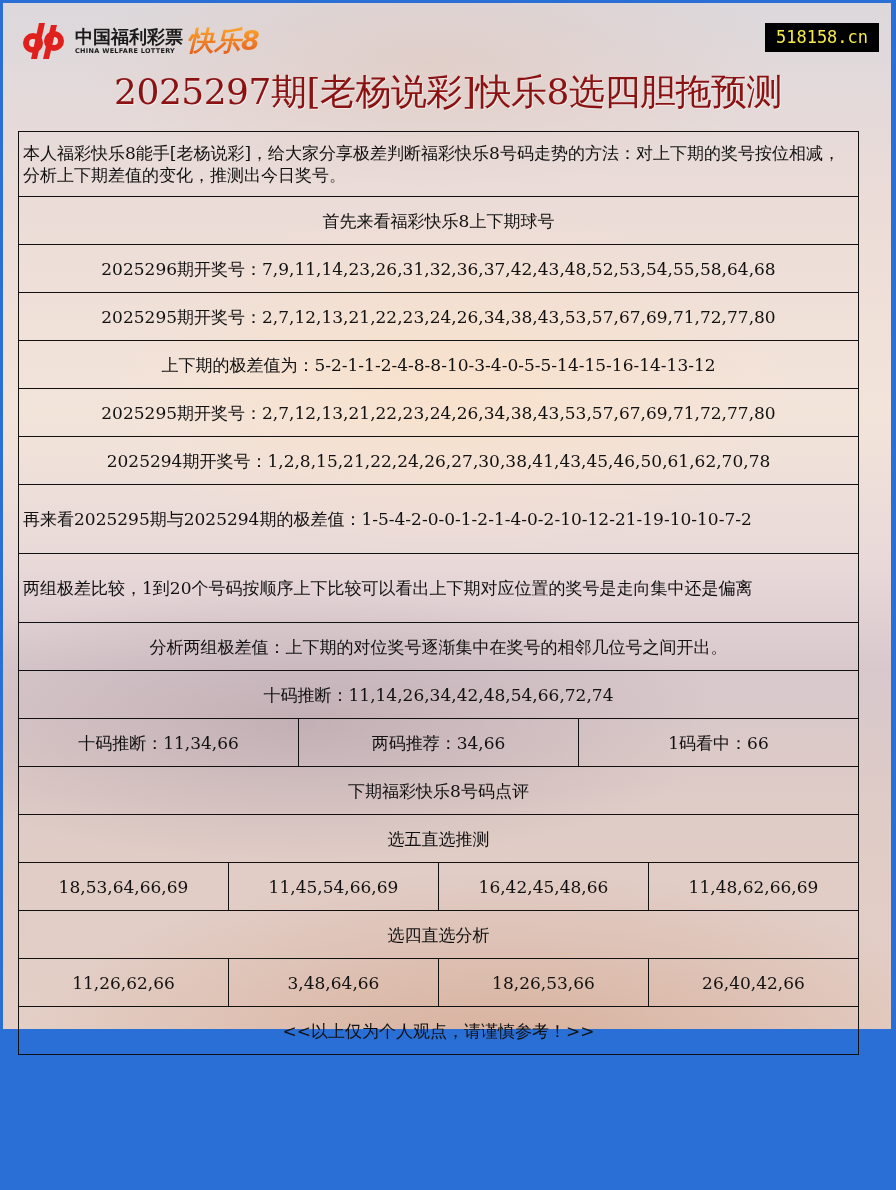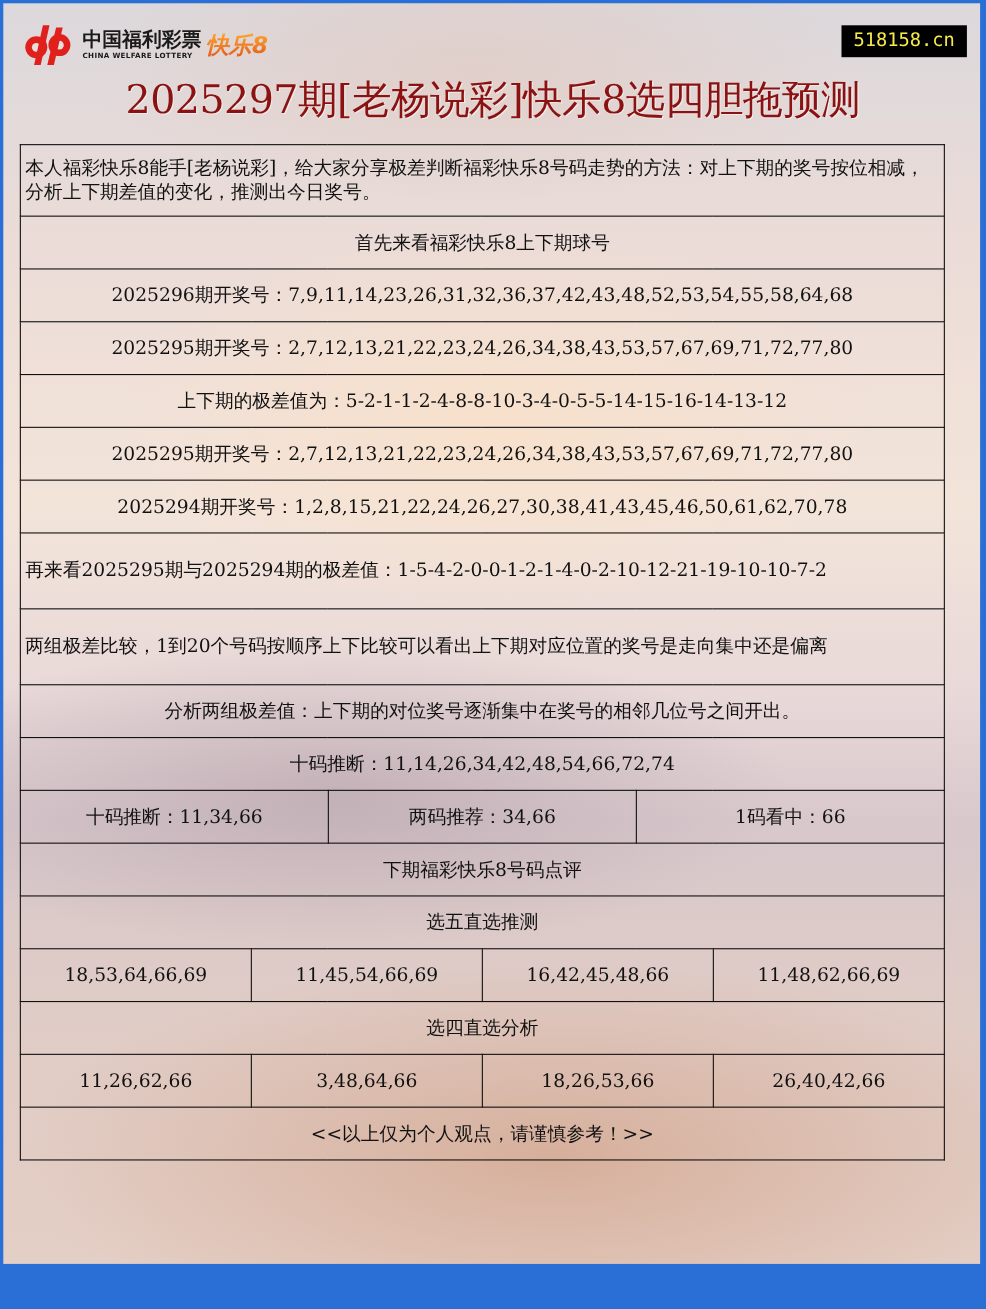--- a/index.html
+++ b/index.html
@@ -2,34 +2,34 @@
 <html><head>
 <meta charset="utf-8">
 <style>
   html, body { margin:0; padding:0; }
   body {
     width:896px; height:1190px; overflow:hidden;
     font-family: "DejaVu Serif", "Liberation Serif", serif;
     background:#2a6fd6;
   }
   .frame {
-    position:absolute; left:3px; top:3px; width:888px; height:1146px;
+    position:absolute; left:3px; top:3px; width:888px; height:1026px;
     background:
       radial-gradient(ellipse 500px 180px at 430px 60px, rgba(225,200,190,0.6), rgba(0,0,0,0) 70%),
       radial-gradient(ellipse 500px 250px at 450px 380px, rgba(250,225,200,0.75), rgba(0,0,0,0) 70%),
       radial-gradient(ellipse 600px 200px at 300px 720px, rgba(175,155,165,0.55), rgba(0,0,0,0) 70%),
       radial-gradient(ellipse 700px 260px at 500px 1050px, rgba(205,150,120,0.55), rgba(0,0,0,0) 70%),
       linear-gradient(180deg, #dcd8dc 0%, #ecdcd7 20%, #f3e4da 40%, #e8d8d8 55%, #d8c8cc 65%, #e0ccc6 80%, #e4cfc6 100%);
   }
   .logo { position:absolute; left:18px; top:18px; display:flex; align-items:center; }
   .logo-mark { width:46px; height:40px; position:relative; }
   .logo-text { margin-left:8px; display:flex; flex-direction:column; }
   .logo-cn { font-family:"DejaVu Sans","Liberation Sans",sans-serif; font-weight:bold; font-size:18px; color:#1a1a1a; letter-spacing:0px; line-height:20px; }
   .logo-en { font-family:"DejaVu Sans","Liberation Sans",sans-serif; font-weight:bold; font-size:6.5px; color:#1a1a1a; letter-spacing:0.3px; }
-  .logo-kl8 { margin-left:4px; font-family:"DejaVu Sans","Liberation Sans",sans-serif; font-weight:bold; font-style:italic; font-size:21px; color:#f08a1c; background:linear-gradient(180deg,#ffb030,#e0521a); -webkit-background-clip:text; background-clip:text; -webkit-text-fill-color:transparent; }
+  .logo-kl8 { margin-left:4px; font-family:"DejaVu Sans","Liberation Sans",sans-serif; font-weight:bold; font-style:italic; font-size:27px; color:#f08a1c; background:linear-gradient(180deg,#ffb030,#e0521a); -webkit-background-clip:text; background-clip:text; -webkit-text-fill-color:transparent; }
   .site-badge { position:absolute; left:762px; top:20px; width:114px; height:29px; background:#000; color:#f5e94c; font-family:"DejaVu Sans Mono","Liberation Mono",monospace; font-size:17px; line-height:29px; text-align:center; }
   .title { position:absolute; left:0; top:64px; width:890px; text-align:center; color:#8b1212; font-size:36px; line-height:50px; text-shadow:1px 1px 0 rgba(255,255,255,0.5); letter-spacing:-0.5px; }
   table.main { position:absolute; left:15px; top:128px; width:841px; border-collapse:collapse; table-layout:fixed; }
   table.main td { border:1.5px solid #111; color:#111; font-size:17px; text-align:center; padding:0 4px; height:47px; line-height:22px; }
   table.main td.left { text-align:left; padding:4px 4px; }
   table.main td.tall { height:56px; }
   table.main td.mid { height:60px; }
 </style>
 </head>
 <body>

